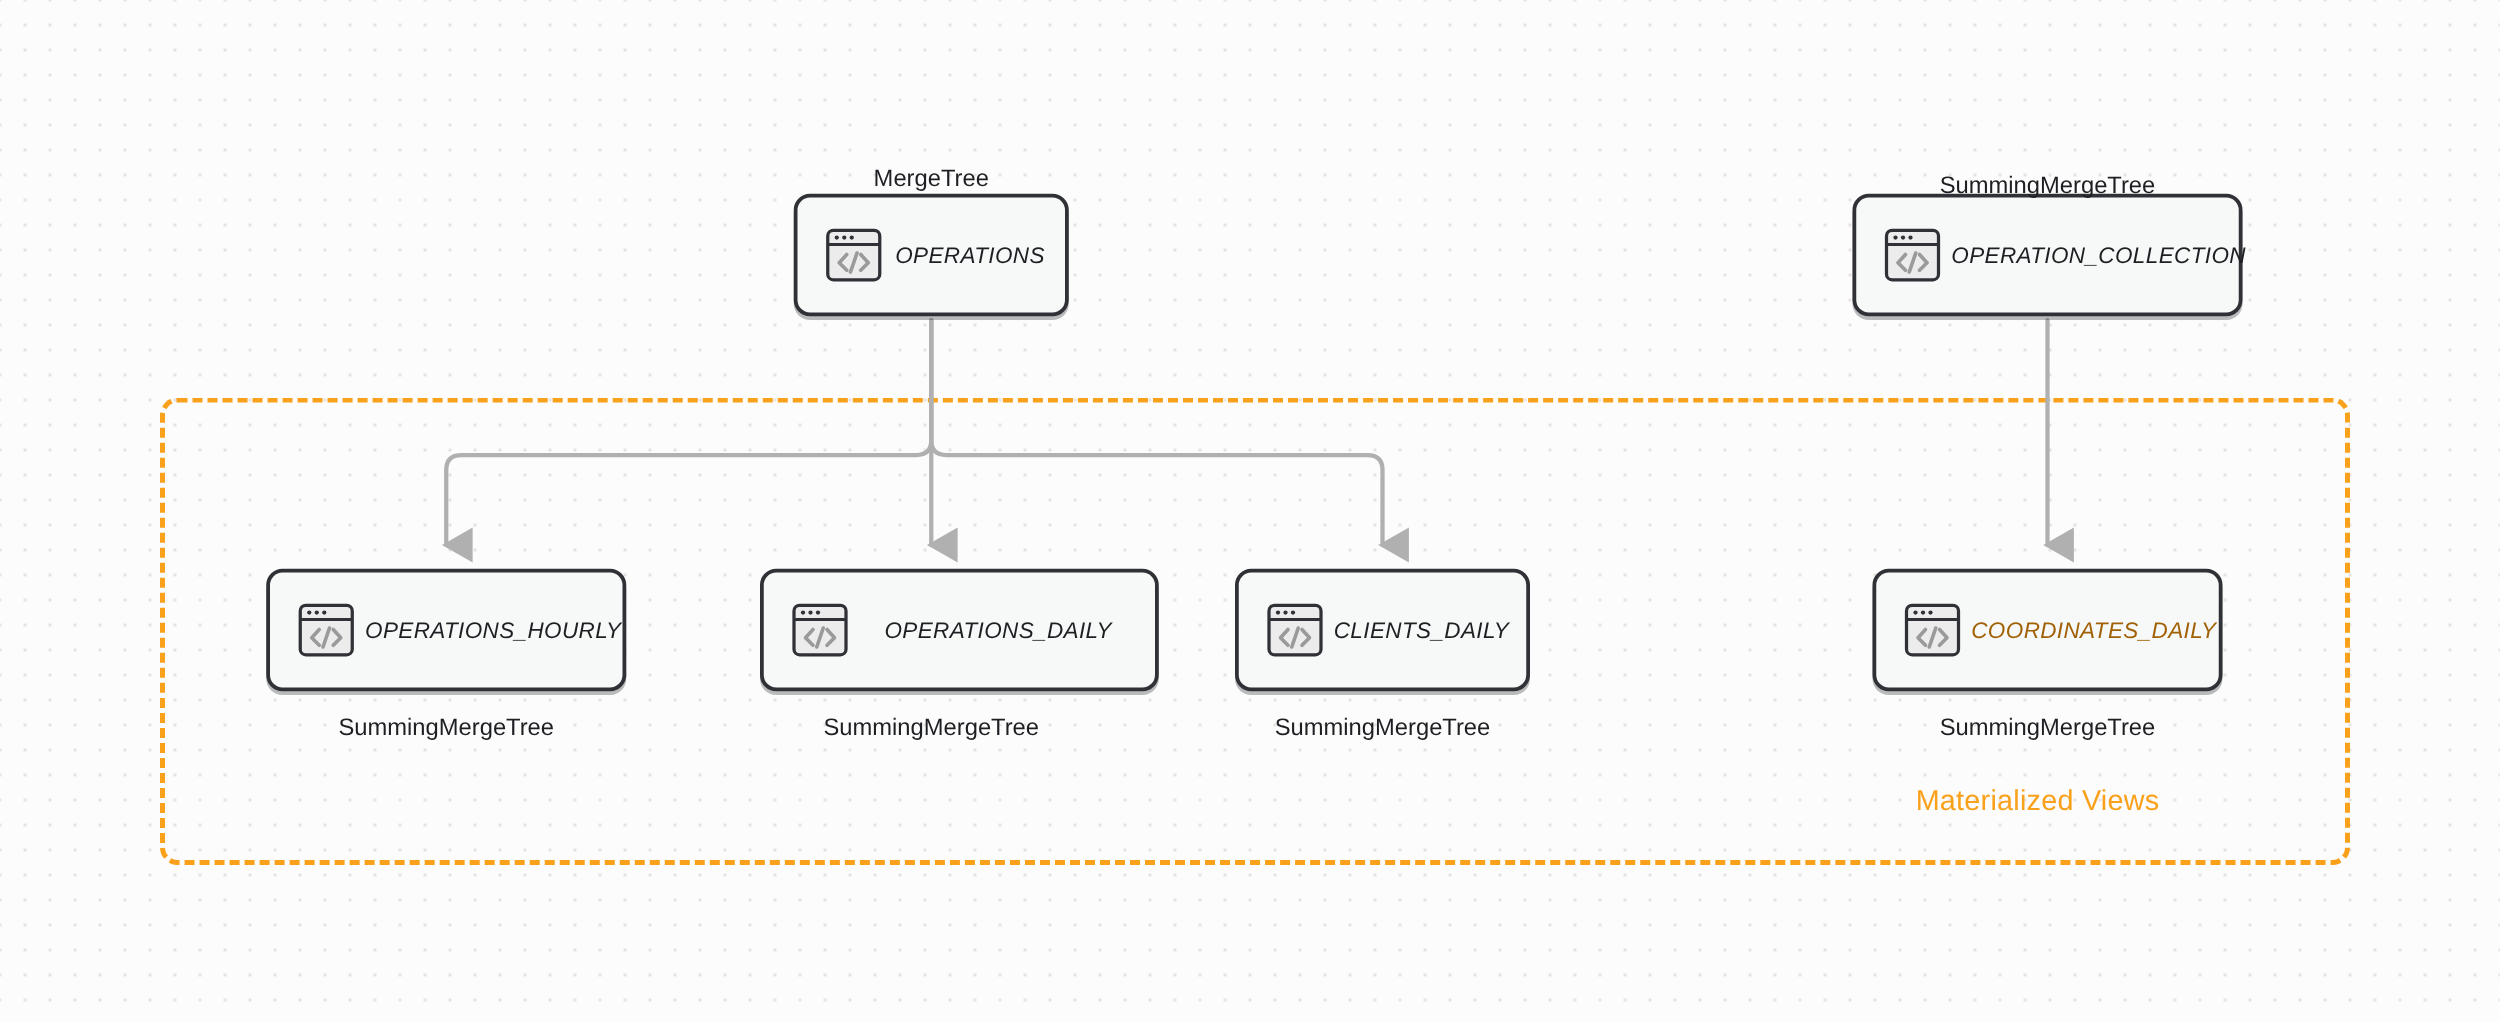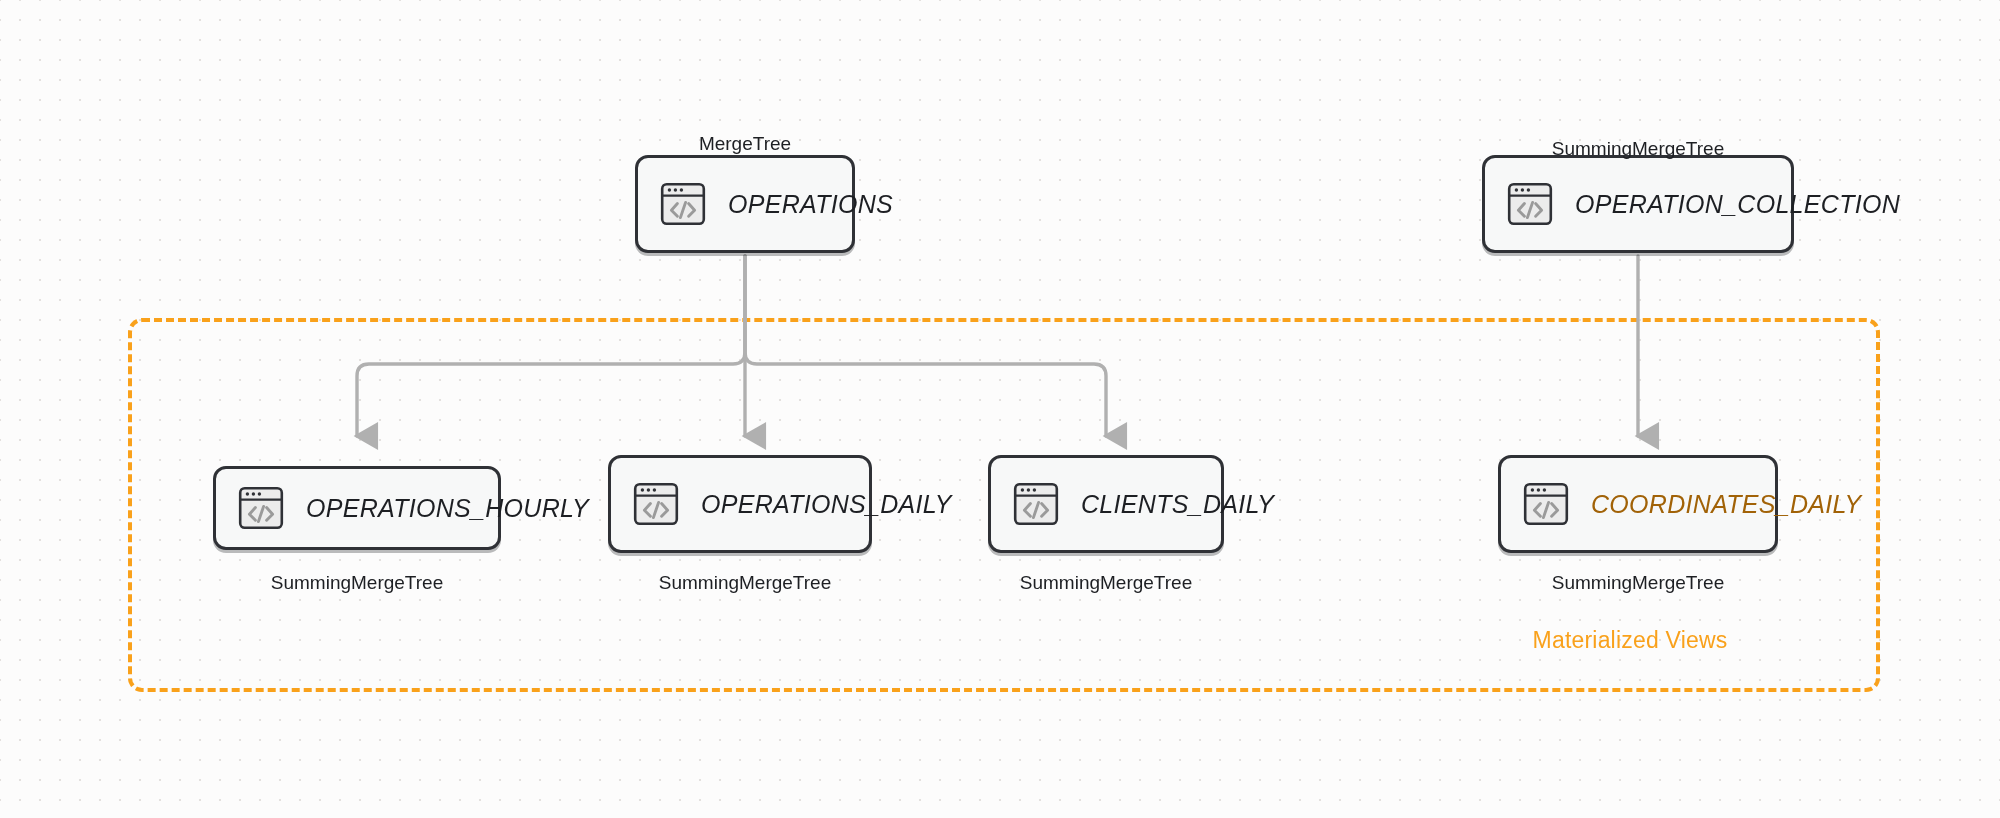--- a/index.html
+++ b/index.html
@@ -52,23 +52,23 @@
     width: 46px;
     height: 44px;
     margin-left: 22px;
     position: relative;
   }
   .node-icon svg { display: block; width: 46px; height: 44px; }
   .node-title {
     flex: 1 1 auto;
     text-align: center;
     padding-right: 14px;
-    padding-left: 22px;
+    padding-left: 8px;
     font-style: italic;
-    font-size: 25px;
+    font-size: 18px;
     color: #22242a;
     letter-spacing: 0.3px;
     white-space: nowrap;
   }
 
   
   .engine-label {
     position: absolute;
     font-size: 19px;
     color: #1d1f23;
@@ -134,37 +134,37 @@
             <circle cx="15.4" cy="8.0" r="1.7" fill="#2f3136"></circle>
             <circle cx="21.4" cy="8.0" r="1.7" fill="#2f3136"></circle>
             <path d="M17.4,21.6 L11.4,28.2 L17.4,34.2" fill="none" stroke="#9a9a9a" stroke-width="2.9" stroke-linecap="round" stroke-linejoin="round"></path>
             <path d="M28.6,21.6 L34.6,28.2 L28.6,34.2" fill="none" stroke="#9a9a9a" stroke-width="2.9" stroke-linecap="round" stroke-linejoin="round"></path>
             <path d="M25.6,20.4 L20.4,35.6" fill="none" stroke="#9a9a9a" stroke-width="2.9" stroke-linecap="round"></path>
           </svg>
         </div>
         <div class="node-title" style="color: rgb(29, 31, 35);">OPERATION_COLLECTION</div>
       </div>
       <div class="engine-label" style="color: rgb(29, 31, 35); left: 1638px; top: 138px; transform: translateX(-50%);">SummingMergeTree</div>
-      <div class="node" style="left: 213px; top: 466px; width: 288px; height: 84px; border-color: rgb(47, 49, 54); background: rgb(247, 248, 248);">
+      <div class="node" style="left: 213px; top: 455px; width: 288px; height: 98px; border-color: rgb(47, 49, 54); background: rgb(247, 248, 248);">
         <div class="node-icon">
           <svg viewBox="0 0 46 44">
             <rect x="2.2" y="2.2" width="41.6" height="39.6" rx="4.5" ry="4.5" fill="#ececec" stroke="#2f3136" stroke-width="2.6"></rect>
             <path d="M2.2,13.6 L43.8,13.6" stroke="#2f3136" stroke-width="2.4"></path>
             <circle cx="9.4" cy="8.0" r="1.7" fill="#2f3136"></circle>
             <circle cx="15.4" cy="8.0" r="1.7" fill="#2f3136"></circle>
             <circle cx="21.4" cy="8.0" r="1.7" fill="#2f3136"></circle>
             <path d="M17.4,21.6 L11.4,28.2 L17.4,34.2" fill="none" stroke="#9a9a9a" stroke-width="2.9" stroke-linecap="round" stroke-linejoin="round"></path>
             <path d="M28.6,21.6 L34.6,28.2 L28.6,34.2" fill="none" stroke="#9a9a9a" stroke-width="2.9" stroke-linecap="round" stroke-linejoin="round"></path>
             <path d="M25.6,20.4 L20.4,35.6" fill="none" stroke="#9a9a9a" stroke-width="2.9" stroke-linecap="round"></path>
           </svg>
         </div>
         <div class="node-title" style="color: rgb(29, 31, 35);">OPERATIONS_HOURLY</div>
       </div>
       <div class="engine-label" style="color: rgb(29, 31, 35); left: 357px; top: 572px; transform: translateX(-50%);">SummingMergeTree</div>
-      <div class="node" style="left: 608px; top: 455px; width: 264px; height: 98px; border-color: rgb(47, 49, 54); background: rgb(247, 248, 248);">
+      <div class="node" style="left: 608px; top: 455px; width: 319px; height: 98px; border-color: rgb(47, 49, 54); background: rgb(247, 248, 248);">
         <div class="node-icon">
           <svg viewBox="0 0 46 44">
             <rect x="2.2" y="2.2" width="41.6" height="39.6" rx="4.5" ry="4.5" fill="#ececec" stroke="#2f3136" stroke-width="2.6"></rect>
             <path d="M2.2,13.6 L43.8,13.6" stroke="#2f3136" stroke-width="2.4"></path>
             <circle cx="9.4" cy="8.0" r="1.7" fill="#2f3136"></circle>
             <circle cx="15.4" cy="8.0" r="1.7" fill="#2f3136"></circle>
             <circle cx="21.4" cy="8.0" r="1.7" fill="#2f3136"></circle>
             <path d="M17.4,21.6 L11.4,28.2 L17.4,34.2" fill="none" stroke="#9a9a9a" stroke-width="2.9" stroke-linecap="round" stroke-linejoin="round"></path>
             <path d="M28.6,21.6 L34.6,28.2 L28.6,34.2" fill="none" stroke="#9a9a9a" stroke-width="2.9" stroke-linecap="round" stroke-linejoin="round"></path>
             <path d="M25.6,20.4 L20.4,35.6" fill="none" stroke="#9a9a9a" stroke-width="2.9" stroke-linecap="round"></path>

